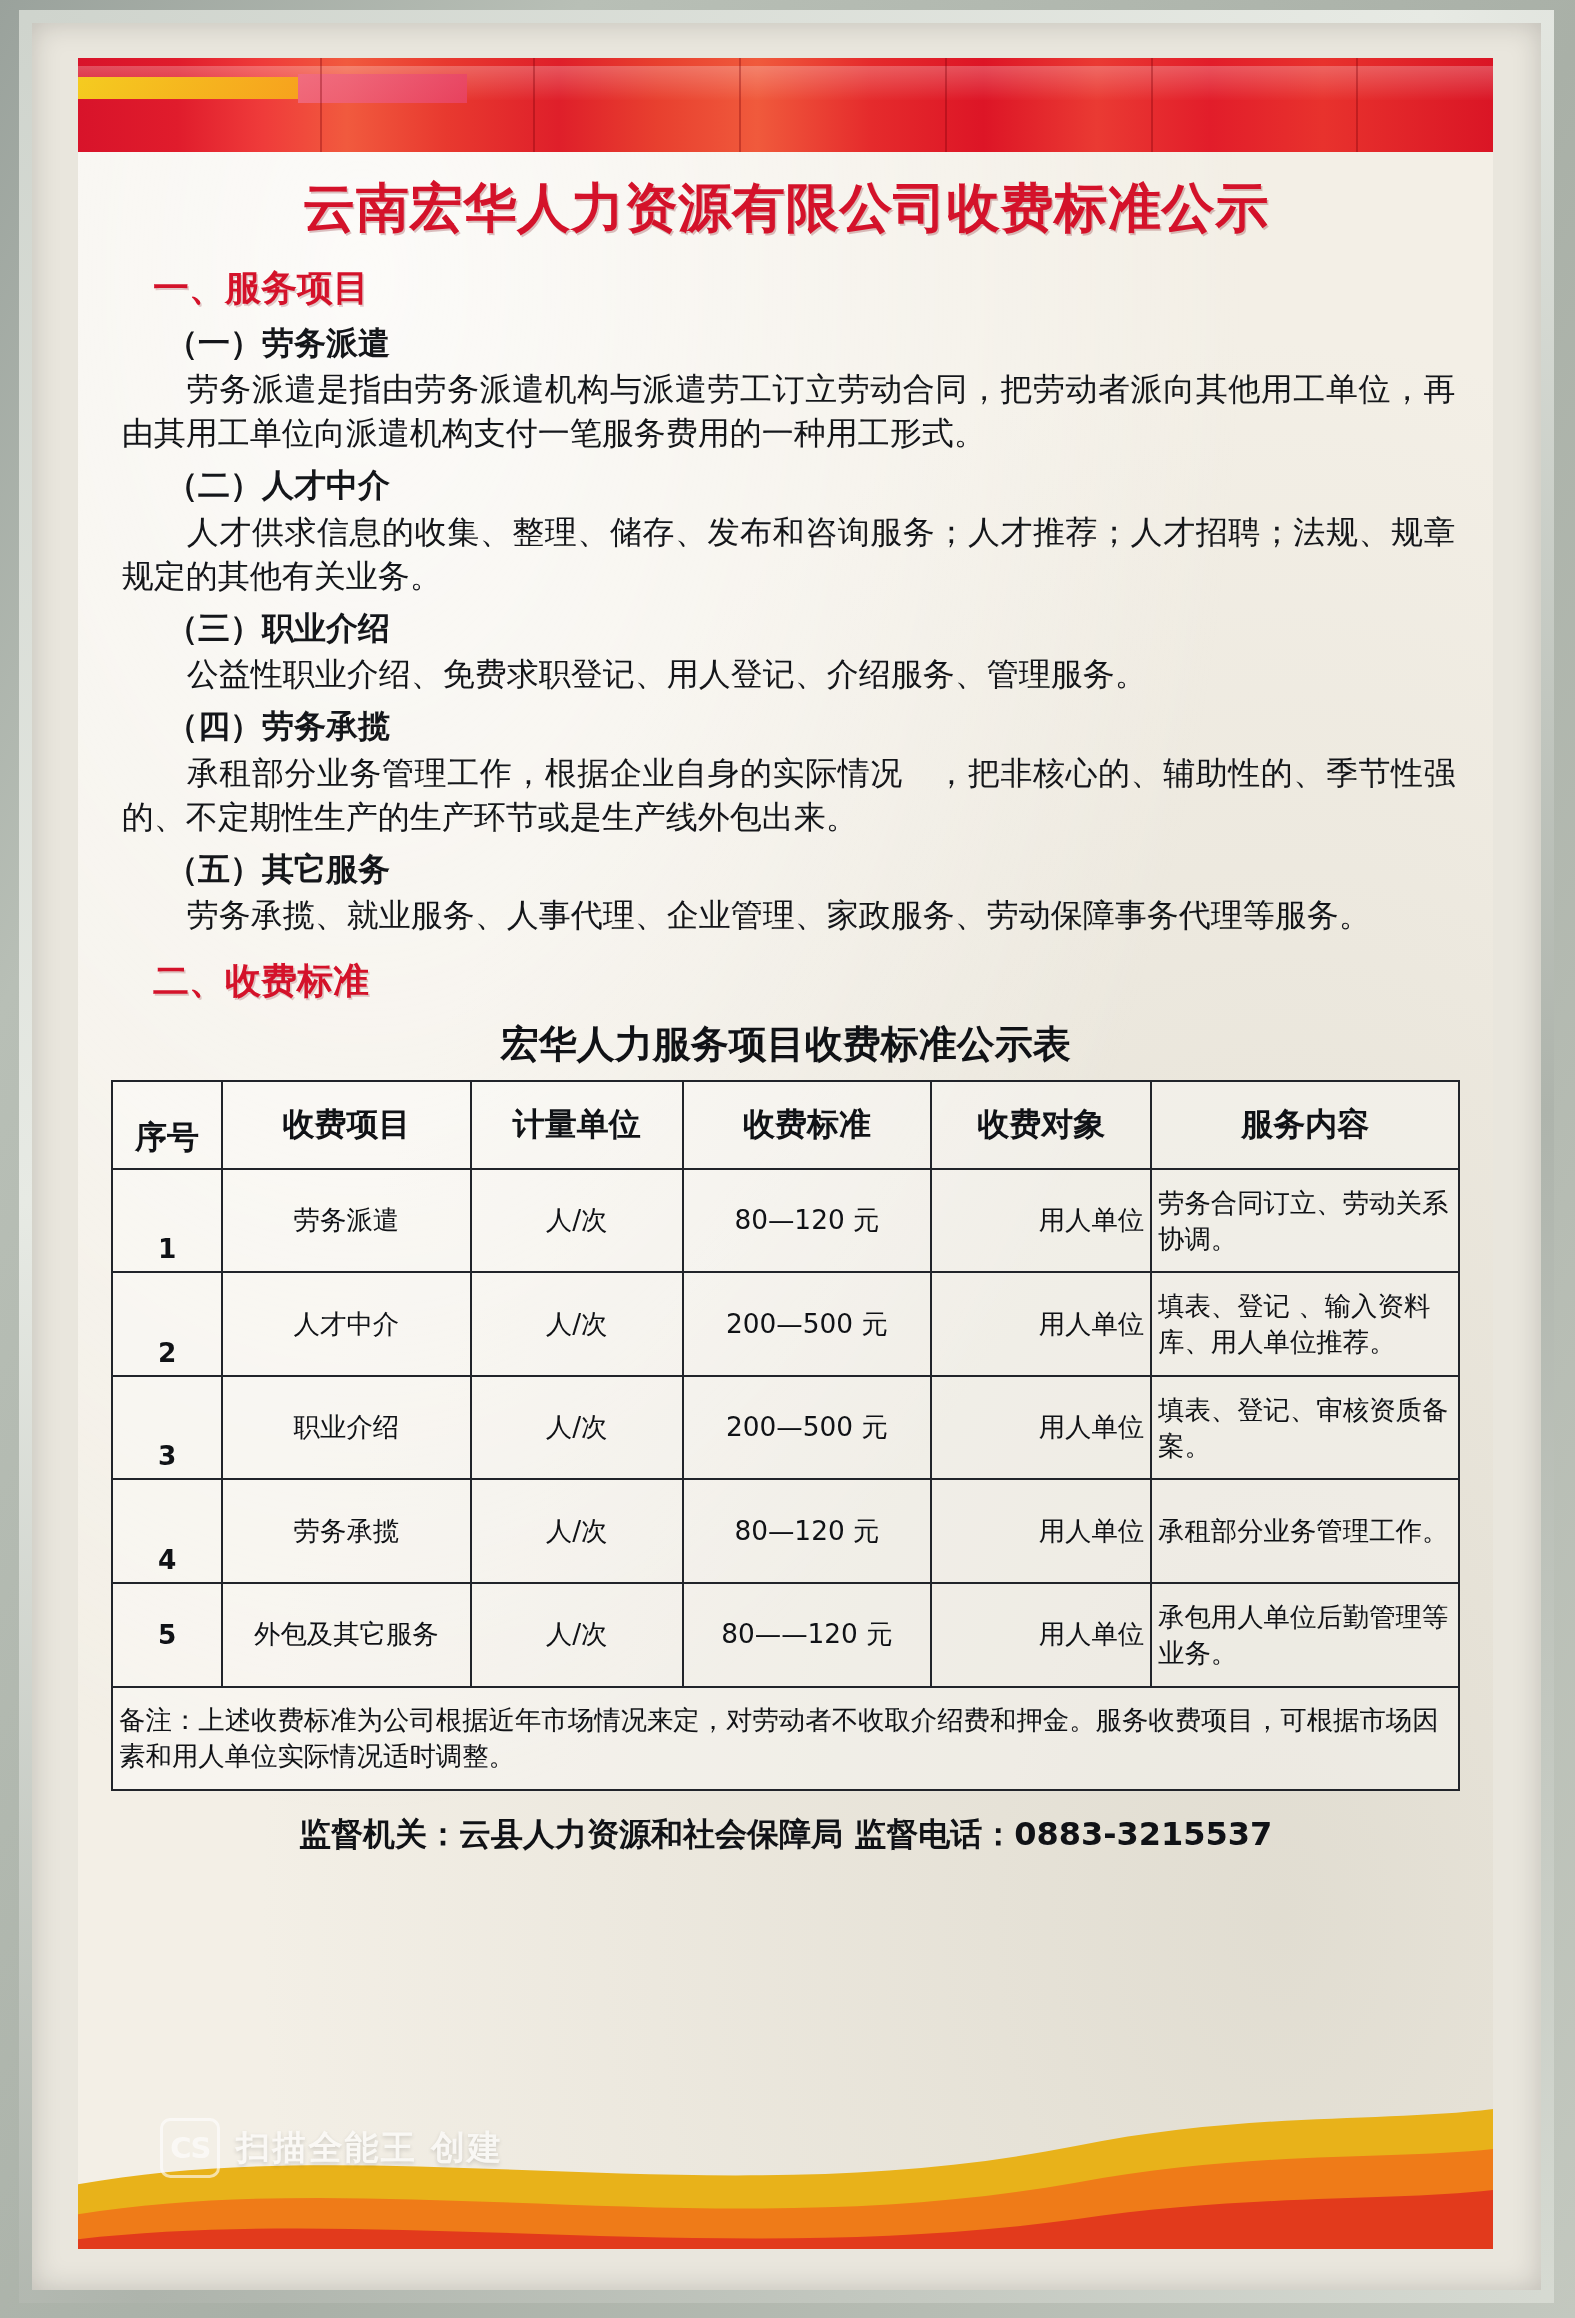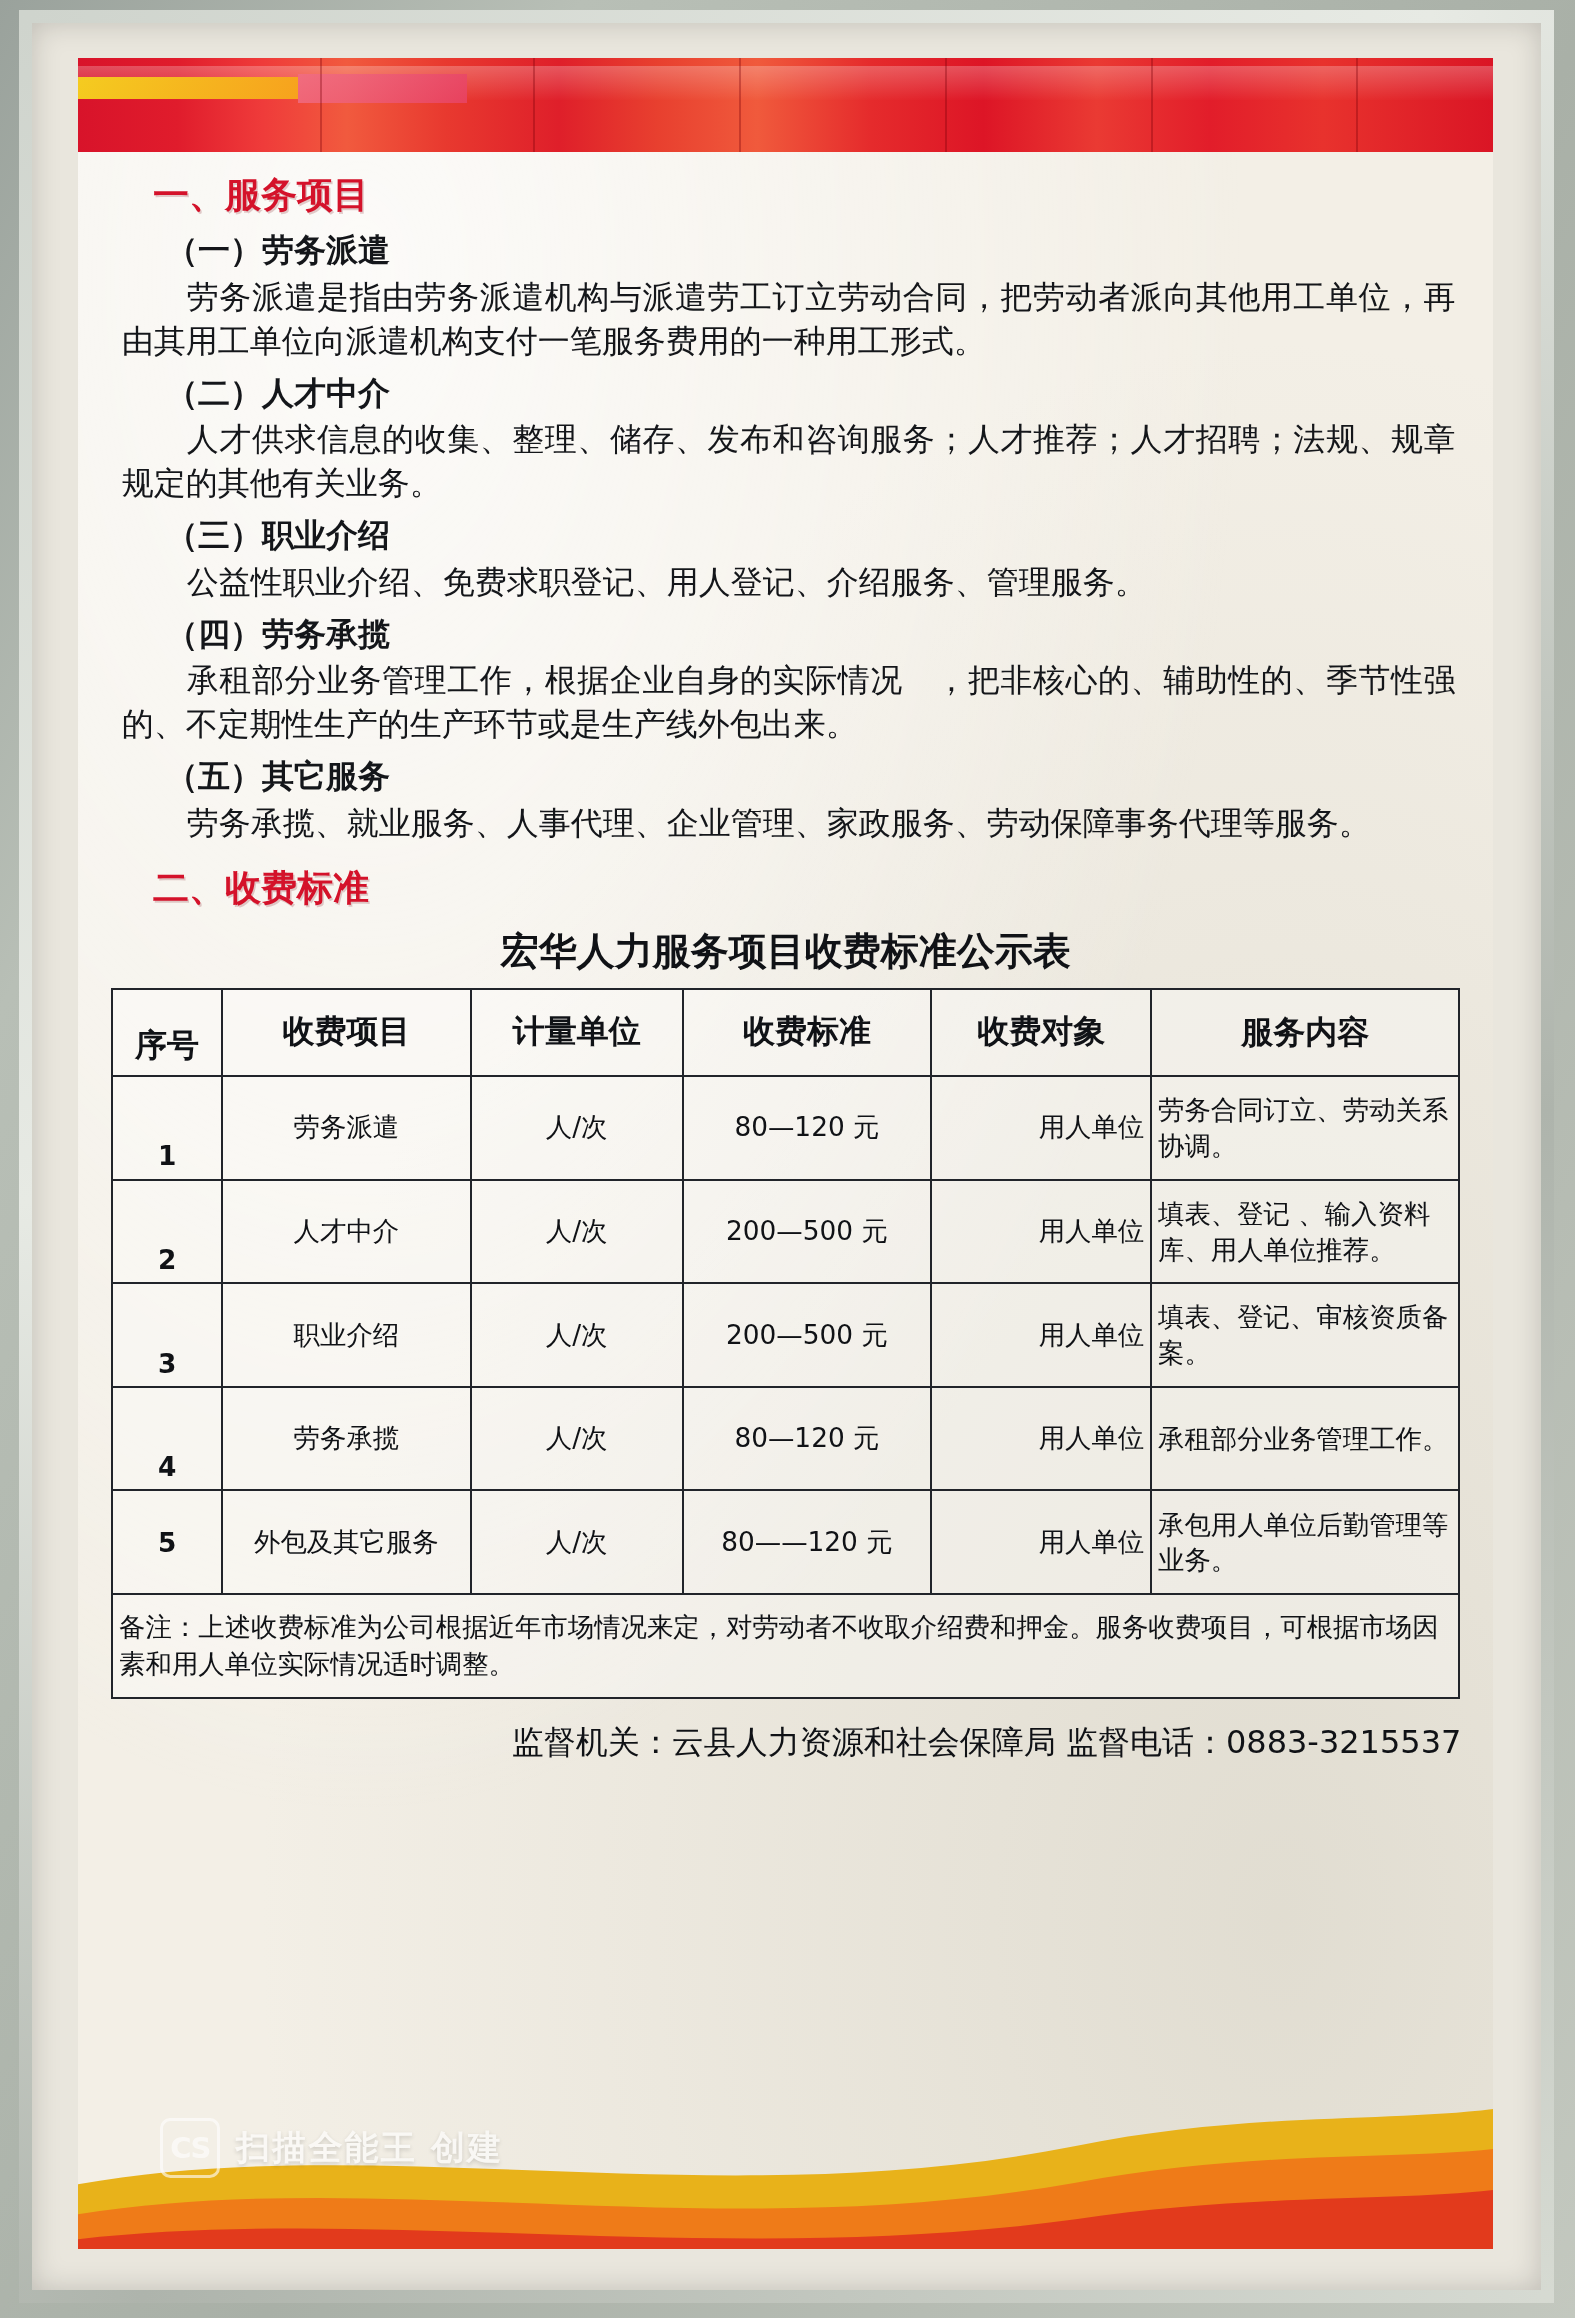--- a/index.html
+++ b/index.html
@@ -157,23 +157,23 @@
 
   .note-row td {
     font-size: 26.4px;
     line-height: 1.4;
     text-align: left;
     padding: 10.3px 11.8px;
   }
 
   .footer-line {
     margin: 22px 0 0 0;
-    text-align: right;
+    text-align: center;
     font-size: 32px;
-    font-weight: normal;
+    font-weight: bold;
     color: #101216;
   }
 
   
   #swoosh {
     position: absolute;
     left: -29px; right: -29px; bottom: -7.3px; height: 220px;
     pointer-events: none;
   }
 
@@ -218,20 +218,21 @@
         <div class="seam" style="left:242px"></div>
         <div class="seam" style="left:455px"></div>
         <div class="seam" style="left:661px"></div>
         <div class="seam" style="left:867px"></div>
         <div class="seam" style="left:1073px"></div>
         <div class="seam" style="left:1278px"></div>
       </div>
 
       <div id="content">
 
+        <h1 class="doc-title">云南宏华人力资源有限公司收费标准公示</h1>
 
         <h2 class="section-title">一、服务项目</h2>
 
         <div class="sub-head">（一）劳务派遣</div>
         <p class="para">劳务派遣是指由劳务派遣机构与派遣劳工订立劳动合同，把劳动者派向其他用工单位，再由其用工单位向派遣机构支付一笔服务费用的一种用工形式。</p>
 
         <div class="sub-head">（二）人才中介</div>
         <p class="para">人才供求信息的收集、整理、储存、发布和咨询服务；人才推荐；人才招聘；法规、规章规定的其他有关业务。</p>
 
         <div class="sub-head">（三）职业介绍</div>

